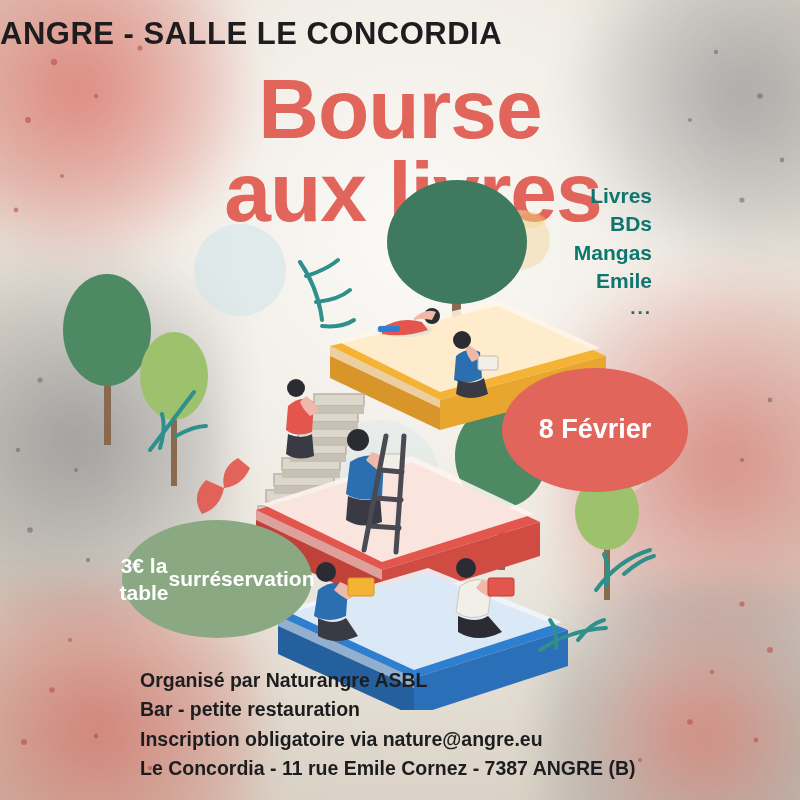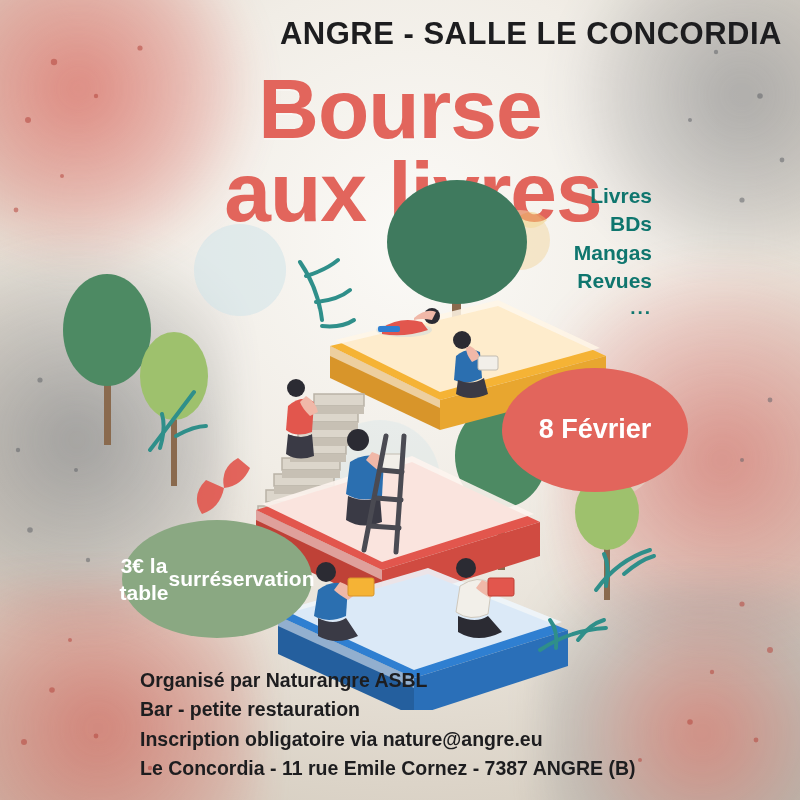--- a/index.html
+++ b/index.html
@@ -52,21 +52,21 @@
   .splash-br {
     right: -100px; bottom: -120px; width: 360px; height: 340px;
     background: radial-gradient(circle at 45% 45%, rgba(205,78,68,.62) 0%, rgba(120,120,124,.3) 48%, rgba(120,120,124,0) 76%);
   }
   .speckles { position: absolute; inset: 0; }
 
   
   .venue {
     position: absolute;
     top: 16px; left: 0; right: 18px;
-    text-align: right;
+    text-align: left;
     font-size: 31px;
     font-weight: bold;
     letter-spacing: .5px;
     color: #1d1d1f;
     white-space: nowrap;
   }
   .title-wrap {
     position: absolute;
     top: 58px; left: 0; right: 0;
     text-align: center;
@@ -205,21 +205,21 @@
 
   <div class="title-wrap">
     <div class="title-line1">Bourse</div>
     <div class="title-line2">aux livres</div>
   </div>
 
   <div class="subject-list">
     <div>Livres</div>
     <div>BDs</div>
     <div>Mangas</div>
-    <div>Revues</div>
+    <div>Emile</div>
     <div class="dots">...</div>
   </div>
 
   <svg class="art" viewBox="0 0 800 560">
 
     <g opacity=".55">
       <circle cx="240" cy="120" r="46" fill="#cfe3ea"></circle>
       <circle cx="520" cy="90" r="30" fill="#f2d9a8"></circle>
       <path d="M515 70 q16 -16 32 0 q-16 16 -32 0z" fill="#f0c86a" opacity=".8"></path>
       <circle cx="380" cy="330" r="60" fill="#cfe3ea" opacity=".55"></circle>

